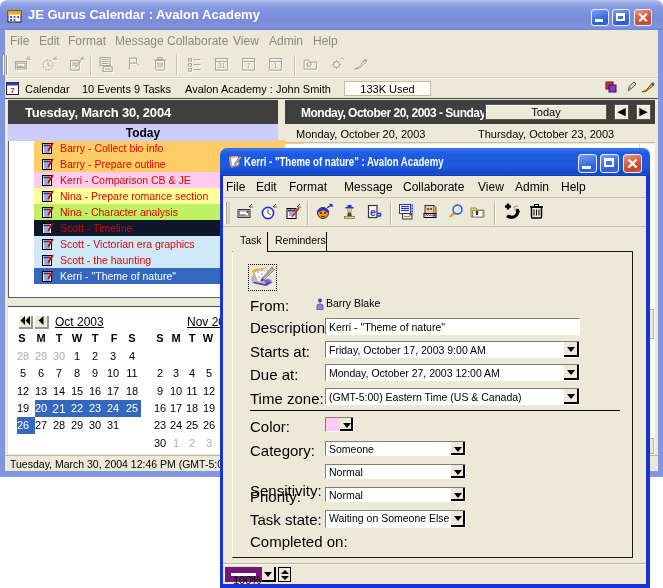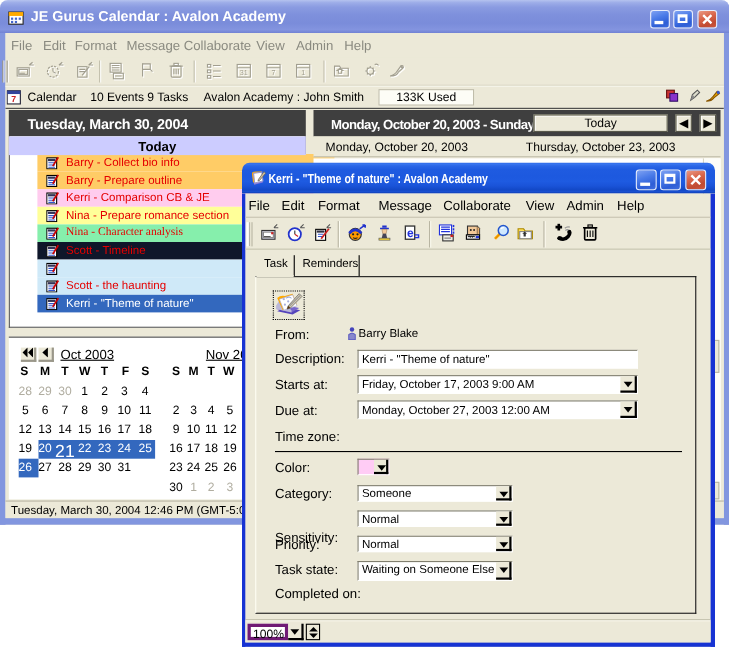--- a/index.html
+++ b/index.html
@@ -38,21 +38,21 @@
 #dlg-title { position:absolute; left:0; top:0; width:430px; height:28px; border-radius:7px 7px 0 0;
   background:linear-gradient(180deg,#2C68E8 0%,#3A77EF 4%,#2A66E7 10%,#1F5BE0 22%,#1D59DF 45%,#1E5BE1 60%,#1A53D8 75%,#1248C6 88%,#1950D2 94%,#0C38A8 100%); }
 #dlg-body { position:absolute; left:0; top:28px; width:430px; height:412px; background:#ECE9D8;
   border-left:3px solid #1733D3; border-right:4px solid #1733D3; border-bottom:4px solid #1733D3; }
 #dlg-menu { position:absolute; left:3px; top:28px; width:423px; height:21px; font-size:12px; color:#000; }
 #dlg-menu span { position:absolute; top:4px; }
 #dlg-tb { position:absolute; left:3px; top:49px; width:423px; height:30px; border-top:1px solid #c6c3b0; border-bottom:1px solid #c6c3b0; }
 #dlg-tabs { position:absolute; left:3px; top:80px; width:423px; height:23px; font-size:10.5px; color:#000; }
 #form { position:absolute; left:12px; top:103px; width:401px; height:307px; background:#ECE9D8;
   border-left:1px solid #fffef4; border-right:1px solid #1a1a1a; border-bottom:1px solid #1a1a1a; border-top:1px solid #1a1a1a; }
-.flabel { position:absolute; left:17px; font-size:12px; color:#000; }
+.flabel { position:absolute; left:17px; font-size:15px; color:#000; }
 .finput { position:absolute; left:92px; width:255px; height:17px; background:#fff;
   border-top:1px solid #807e6e; border-left:1px solid #807e6e; border-bottom:1px solid #fff; border-right:1px solid #fff;
   font-size:10.5px; color:#000; }
 .finput .txt { position:absolute; left:3px; top:2px; white-space:nowrap; }
 .cbtn { position:absolute; right:0px; top:0px; bottom:0px; width:15px; background:#ECE9D8;
   border-right:2px solid #000; border-bottom:2px solid #000; }
 .cbtn:after { content:""; position:absolute; left:3px; top:5px; border-left:4px solid transparent; border-right:4px solid transparent; border-top:5px solid #000; }
 #dlg-statusline { position:absolute; left:3px; top:415px; width:423px; height:2px; border-top:1px solid #b8b5a2; border-bottom:1px solid #fffef4; }
 #dlg-status { position:absolute; left:3px; top:417px; width:423px; height:19px; background:#ECE9D8; }
 </style>
@@ -344,21 +344,21 @@
           <svg class="ticon" width="12" height="12" viewBox="0 0 12 12">
             <rect x="0.5" y="1.5" width="9" height="10" fill="#fff" stroke="#000"></rect>
             <rect x="1.5" y="2.5" width="7" height="2" fill="#335"></rect>
             <line x1="2" y1="6" x2="8" y2="6" stroke="#3355cc"></line>
             <line x1="2" y1="8" x2="8" y2="8" stroke="#3355cc"></line>
             <line x1="2" y1="10" x2="8" y2="10" stroke="#3355cc"></line>
             <line x1="6" y1="9" x2="11" y2="1" stroke="#cc0000" stroke-width="1.6"></line>
           </svg>
           <span class="ttext">Nina - Prepare romance section</span>
         </div>
-<div class="trow" style="top:105px; background:#86efac;font-family:Liberation Serif, serif;">
+<div class="trow" style="top:105px; background:#bef264;">
           <svg class="ticon" width="12" height="12" viewBox="0 0 12 12">
             <rect x="0.5" y="1.5" width="9" height="10" fill="#fff" stroke="#000"></rect>
             <rect x="1.5" y="2.5" width="7" height="2" fill="#335"></rect>
             <line x1="2" y1="6" x2="8" y2="6" stroke="#3355cc"></line>
             <line x1="2" y1="8" x2="8" y2="8" stroke="#3355cc"></line>
             <line x1="2" y1="10" x2="8" y2="10" stroke="#3355cc"></line>
             <line x1="6" y1="9" x2="11" y2="1" stroke="#cc0000" stroke-width="1.6"></line>
           </svg>
           <span class="ttext">Nina - Character analysis</span>
         </div>
@@ -375,20 +375,21 @@
         </div>
 <div class="trow" style="top:137px; background:#CFE9F8;">
           <svg class="ticon" width="12" height="12" viewBox="0 0 12 12">
             <rect x="0.5" y="1.5" width="9" height="10" fill="#fff" stroke="#000"></rect>
             <rect x="1.5" y="2.5" width="7" height="2" fill="#335"></rect>
             <line x1="2" y1="6" x2="8" y2="6" stroke="#3355cc"></line>
             <line x1="2" y1="8" x2="8" y2="8" stroke="#3355cc"></line>
             <line x1="2" y1="10" x2="8" y2="10" stroke="#3355cc"></line>
             <line x1="6" y1="9" x2="11" y2="1" stroke="#cc0000" stroke-width="1.6"></line>
           </svg>
+          <span class="ttext">Scott - Victorian era graphics</span>
         </div>
 <div class="trow" style="top:153px; background:#CFE9F8;">
           <svg class="ticon" width="12" height="12" viewBox="0 0 12 12">
             <rect x="0.5" y="1.5" width="9" height="10" fill="#fff" stroke="#000"></rect>
             <rect x="1.5" y="2.5" width="7" height="2" fill="#335"></rect>
             <line x1="2" y1="6" x2="8" y2="6" stroke="#3355cc"></line>
             <line x1="2" y1="8" x2="8" y2="8" stroke="#3355cc"></line>
             <line x1="2" y1="10" x2="8" y2="10" stroke="#3355cc"></line>
             <line x1="6" y1="9" x2="11" y2="1" stroke="#cc0000" stroke-width="1.6"></line>
           </svg>
@@ -445,21 +446,21 @@
 <div style="position:absolute; left:115px; top:60px; width:18px; text-align:center; font-size:11px; color:#000;">11</div>
 <div style="position:absolute; left:6px; top:78px; width:18px; text-align:center; font-size:11px; color:#000;">12</div>
 <div style="position:absolute; left:24px; top:78px; width:18px; text-align:center; font-size:11px; color:#000;">13</div>
 <div style="position:absolute; left:42px; top:78px; width:18px; text-align:center; font-size:11px; color:#000;">14</div>
 <div style="position:absolute; left:60px; top:78px; width:18px; text-align:center; font-size:11px; color:#000;">15</div>
 <div style="position:absolute; left:78px; top:78px; width:18px; text-align:center; font-size:11px; color:#000;">16</div>
 <div style="position:absolute; left:96px; top:78px; width:18px; text-align:center; font-size:11px; color:#000;">17</div>
 <div style="position:absolute; left:115px; top:78px; width:18px; text-align:center; font-size:11px; color:#000;">18</div>
 <div style="position:absolute; left:6px; top:95px; width:18px; text-align:center; font-size:11px; color:#000;">19</div>
 <div style="position:absolute; left:24px; top:95px; width:18px; text-align:center; font-size:11px; color:#fff;">20</div>
-<div style="position:absolute; left:42px; top:95px; width:18px; text-align:center; font-size:16px; color:#fff;">21</div>
+<div style="position:absolute; left:42px; top:95px; width:18px; text-align:center; font-size:12px; color:#fff;">21</div>
 <div style="position:absolute; left:60px; top:95px; width:18px; text-align:center; font-size:11px; color:#fff;">22</div>
 <div style="position:absolute; left:78px; top:95px; width:18px; text-align:center; font-size:11px; color:#fff;">23</div>
 <div style="position:absolute; left:96px; top:95px; width:18px; text-align:center; font-size:11px; color:#fff;">24</div>
 <div style="position:absolute; left:115px; top:95px; width:18px; text-align:center; font-size:11px; color:#fff;">25</div>
 <div style="position:absolute; left:6px; top:112px; width:18px; text-align:center; font-size:11px; color:#fff;">26</div>
 <div style="position:absolute; left:24px; top:112px; width:18px; text-align:center; font-size:11px; color:#000;">27</div>
 <div style="position:absolute; left:42px; top:112px; width:18px; text-align:center; font-size:11px; color:#000;">28</div>
 <div style="position:absolute; left:60px; top:112px; width:18px; text-align:center; font-size:11px; color:#000;">29</div>
 <div style="position:absolute; left:78px; top:112px; width:18px; text-align:center; font-size:11px; color:#000;">30</div>
 <div style="position:absolute; left:96px; top:112px; width:18px; text-align:center; font-size:11px; color:#000;">31</div>
@@ -668,20 +669,24 @@
 <div class="finput" style="top:89px;">
         <span class="txt">Friday, October 17, 2003 9:00 AM</span>
         <span class="cbtn"></span>
       </div>
 <div class="flabel" style="left:17px; top:114px;">Due at:</div>
 <div class="finput" style="top:112px;">
         <span class="txt">Monday, October 27, 2003 12:00 AM</span>
         <span class="cbtn"></span>
       </div>
 <div class="flabel" style="left:17px; top:138px;">Time zone:</div>
+<div class="finput" style="top:136px;">
+        <span class="txt">(GMT-5:00) Eastern Time (US &amp; Canada)</span>
+        <span class="cbtn"></span>
+      </div>
 <div style="position:absolute; left:17px; top:158px; width:370px; height:1px; background:#000;"></div>
 <div class="flabel" style="left:17px; top:166px;">Color:</div>
 <div class="finput" style="top:165px; width:29px; height:15px; background:#FFCCF5;">
         <span class="cbtn" style="width:13px;"></span>
       </div>
 <div class="flabel" style="left:17px; top:190px;">Category:</div>
 <div class="finput" style="top:189px; width:141px; height:15px;">
         <span class="txt" style="top:1px;">Someone</span>
         <span class="cbtn" style="width:14px;"></span>
       </div>
@@ -697,21 +702,21 @@
       </div>
 <div class="flabel" style="left:17px; top:259px;">Task state:</div>
 <div class="finput" style="top:258px; width:141px; height:18px;">
         <span class="txt" style="top:1px;">Waiting on Someone Else</span>
         <span class="cbtn" style="width:14px;"></span>
       </div>
 <div class="flabel" style="left:17px; top:281px;">Completed on:</div>
     </div>
   <div id="dlg-statusline"></div>
   <div id="dlg-status">
-      <div style="position:absolute;left:2px;top:2px;width:37px;height:15px;background:#fff;border:3px solid #701a75;text-align:center;">
+      <div style="position:absolute;left:2px;top:2px;width:37px;height:15px;background:#fff;border:6px solid #701a75;text-align:center;">
         <span style="position:absolute;left:2px;top:1px;font-size:11px;">100%</span>
       </div>
 <div style="position:absolute;left:39px;top:2px;width:14px;height:15px;background:#ECE9D8;border-right:2px solid #000;border-bottom:2px solid #000;">
         <span style="position:absolute;left:2px;top:5px;border-left:4px solid transparent;border-right:4px solid transparent;border-top:5px solid #000;"></span>
       </div>
 <div style="position:absolute;left:55px;top:2px;width:13px;height:15px;background:#ECE9D8;border:1px solid #000;">
         <span style="position:absolute;left:2px;top:2px;border-left:4px solid transparent;border-right:4px solid transparent;border-bottom:4px solid #000;"></span>
         <span style="position:absolute;left:2px;top:8px;border-left:4px solid transparent;border-right:4px solid transparent;border-top:4px solid #000;"></span>
       </div>
     </div>

